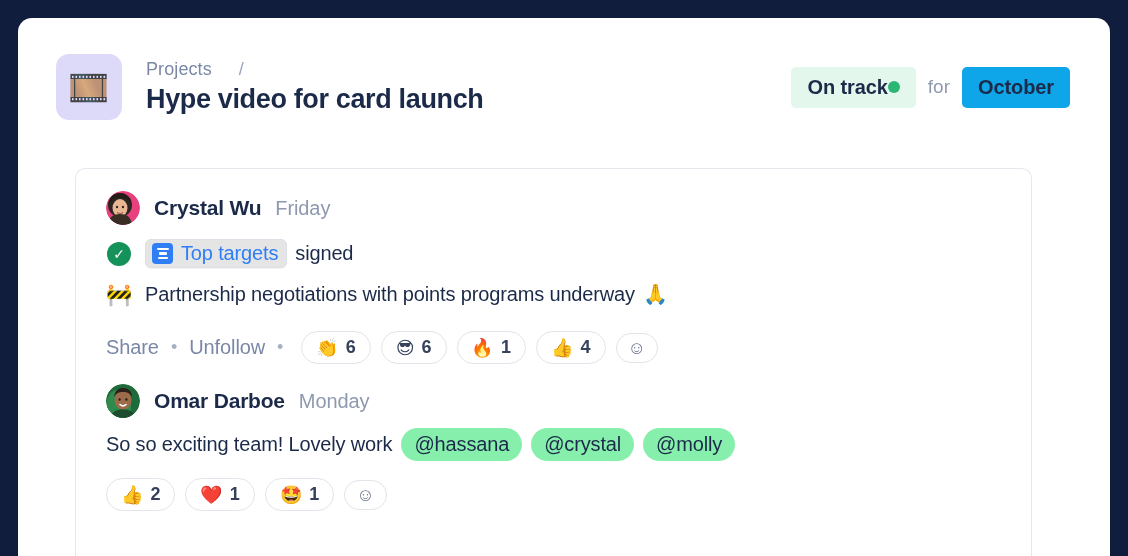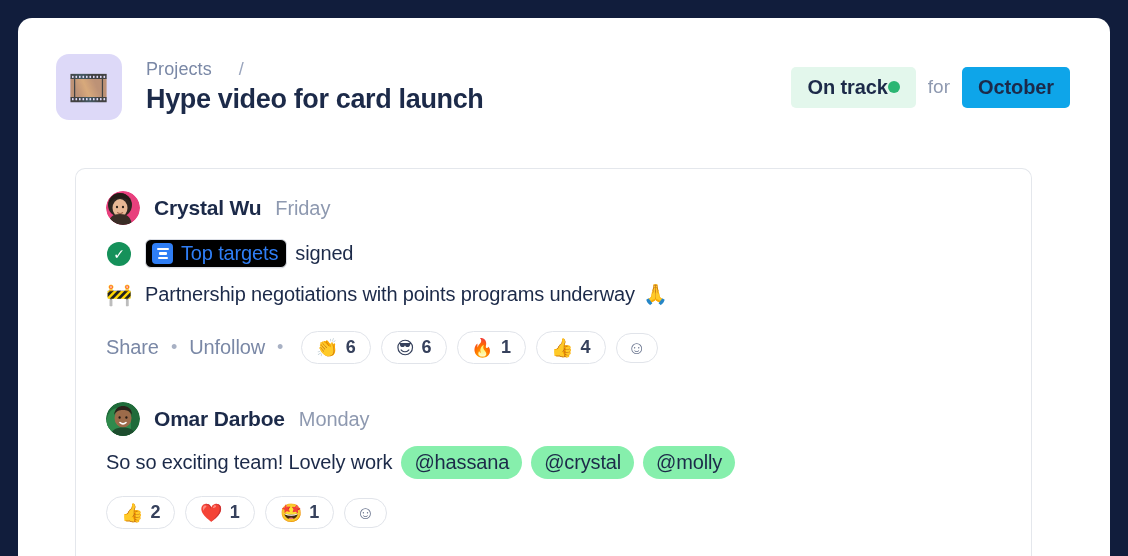--- a/index.html
+++ b/index.html
@@ -175,21 +175,21 @@
   }
   .line-text { display: flex; align-items: center; gap: 8px; flex-wrap: wrap; }
 
   .goal-chip {
     display: inline-flex;
     align-items: center;
     gap: 8px;
     border: 1px solid #dcdfe6;
     border-radius: 6px;
     padding: 2px 8px 2px 6px;
-    background: #000000;
+    background: #e5e5e5;
     color: #2f7ef5;
     font-size: 20px;
     cursor: pointer;
     box-shadow: 0 1px 1px rgba(16,24,40,.05);
   }
   .goal-chip .gicon {
     width: 21px; height: 21px;
     border-radius: 4px;
     background: #2f7ef5;
     display: flex; flex-direction: column;
@@ -229,21 +229,21 @@
     cursor: pointer;
     font-size: 18px;
     color: #36415c;
     font-weight: 600;
   }
   .reaction .emo { font-size: 18px; line-height: 1; }
   .reaction.add { padding: 5px 11px; color: #6b7690; }
 
   
   .comment {
-    margin-top: 38px;
+    margin-top: 20px;
   }
   .comment-body {
     margin-top: 10px;
     margin-left: 0;
     font-size: 20px;
     color: #1c2a49;
     display: flex;
     align-items: center;
     gap: 9px;
     flex-wrap: wrap;

